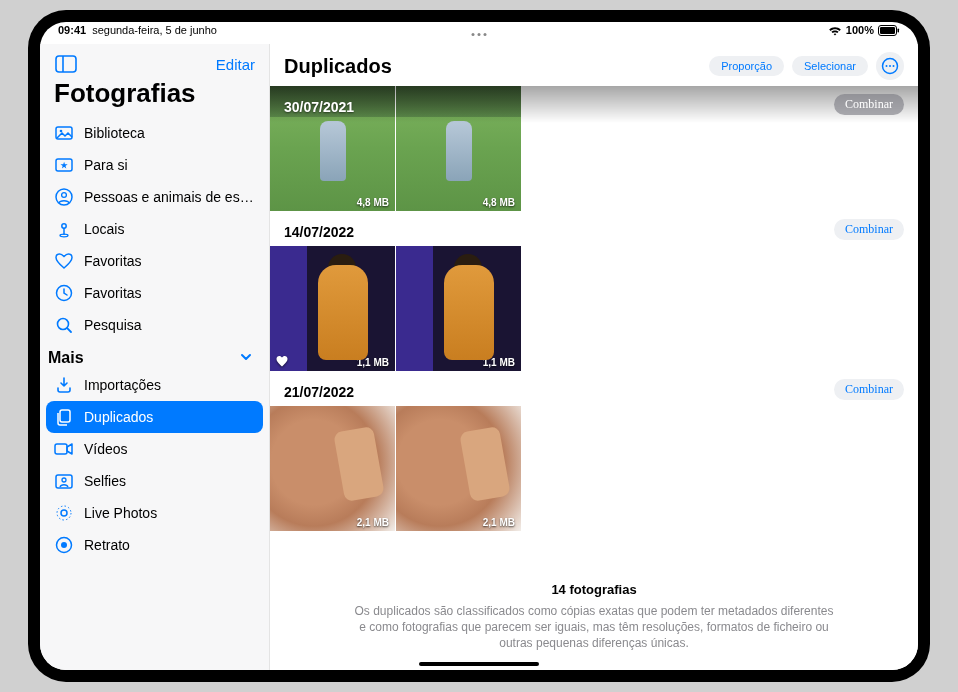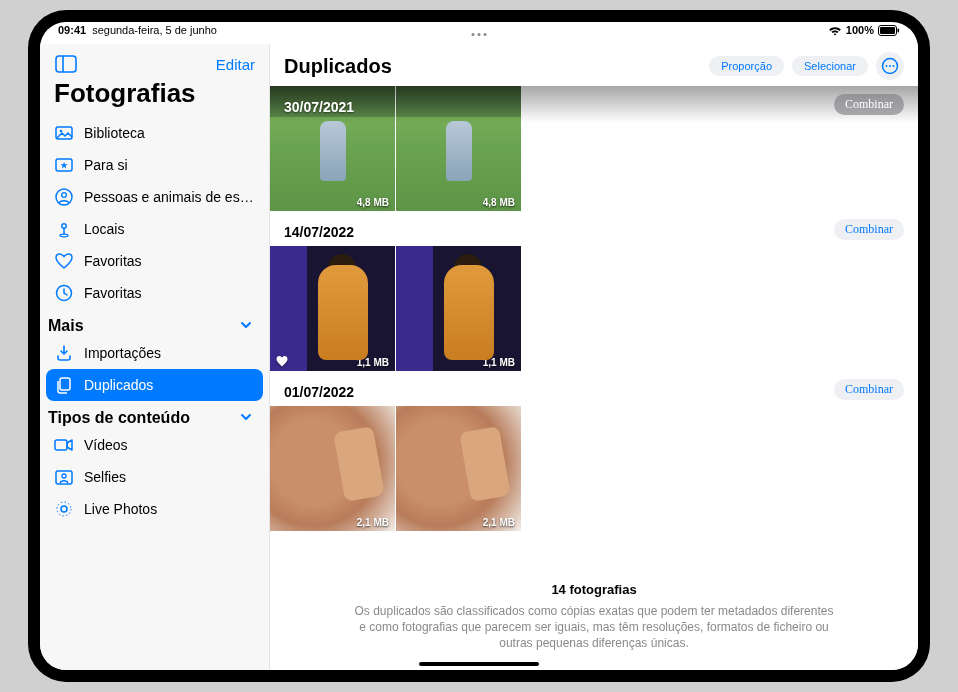--- a/index.html
+++ b/index.html
@@ -282,20 +282,29 @@
           </div>
           <div class="nav-item">
             <span class="icon">
                 <svg width="18" height="18" viewBox="0 0 18 18">
                   <circle cx="9" cy="9" r="7.5" fill="none" stroke="currentColor" stroke-width="1.5"></circle>
                   <path d="M9 5 V9 L12 11" fill="none" stroke="currentColor" stroke-width="1.5" stroke-linecap="round"></path>
                 </svg>
               </span>
             <span>Favoritas</span>
           </div>
+          <div class="nav-item">
+            <span class="icon">
+                <svg width="18" height="18" viewBox="0 0 18 18">
+                  <circle cx="8" cy="8" r="5.5" fill="none" stroke="currentColor" stroke-width="1.6"></circle>
+                  <line x1="12.2" y1="12.2" x2="16" y2="16" stroke="currentColor" stroke-width="1.8" stroke-linecap="round"></line>
+                </svg>
+              </span>
+            <span>Pesquisa</span>
+          </div>
         </div>
 
         <div class="section-header">
           <span>Mais</span>
           <span class="chevron">
               <svg width="14" height="14" viewBox="0 0 14 14">
                 <path d="M3 5 L7 9 L11 5" fill="none" stroke="#007aff" stroke-width="2" stroke-linecap="round" stroke-linejoin="round"></path>
               </svg>
             </span>
         </div>
@@ -313,28 +322,20 @@
             <span class="icon">
                 <svg width="18" height="18" viewBox="0 0 18 18">
                   <rect x="5" y="2" width="10" height="12" rx="2" fill="none" stroke="currentColor" stroke-width="1.5"></rect>
                   <path d="M3 5 V15 C3 16 4 17 5 17 H12" fill="none" stroke="currentColor" stroke-width="1.5"></path>
                 </svg>
               </span>
             <span>Duplicados</span>
           </div>
         </div>
 
-        <div class="section-header">
-          <span>Tipos de conteúdo</span>
-          <span class="chevron">
-              <svg width="14" height="14" viewBox="0 0 14 14">
-                <path d="M3 5 L7 9 L11 5" fill="none" stroke="#007aff" stroke-width="2" stroke-linecap="round" stroke-linejoin="round"></path>
-              </svg>
-            </span>
-        </div>
         <div class="nav-list">
           <div class="nav-item">
             <span class="icon">
                 <svg width="20" height="14" viewBox="0 0 20 14">
                   <rect x="1" y="2" width="12" height="10" rx="2" fill="none" stroke="currentColor" stroke-width="1.5"></rect>
                   <path d="M13 5 L18 2 V12 L13 9 Z" fill="none" stroke="currentColor" stroke-width="1.5" stroke-linejoin="round"></path>
                 </svg>
               </span>
             <span>Vídeos</span>
           </div>
@@ -349,20 +350,29 @@
             <span>Selfies</span>
           </div>
           <div class="nav-item">
             <span class="icon">
                 <svg width="18" height="18" viewBox="0 0 18 18">
                   <circle cx="9" cy="9" r="3" fill="none" stroke="currentColor" stroke-width="1.5"></circle>
                   <circle cx="9" cy="9" r="7" fill="none" stroke="currentColor" stroke-width="1" stroke-dasharray="1.5 2.2"></circle>
                 </svg>
               </span>
             <span>Live Photos</span>
+          </div>
+          <div class="nav-item">
+            <span class="icon">
+                <svg width="18" height="18" viewBox="0 0 18 18">
+                  <circle cx="9" cy="9" r="7.5" fill="none" stroke="currentColor" stroke-width="1.5"></circle>
+                  <circle cx="9" cy="9" r="3" fill="currentColor"></circle>
+                </svg>
+              </span>
+            <span>Retrato</span>
           </div>
         </div>
       </aside>
 
       <main class="main">
         <div class="main-header">
           <div class="main-title">Duplicados</div>
           <div class="pill">Proporção</div>
           <div class="pill">Selecionar</div>
           <div class="more-btn">
@@ -407,21 +417,21 @@
                 <span class="size-label">1,1 MB</span>
               </div>
               <div class="thumb p-night">
                 <span class="size-label">1,1 MB</span>
               </div>
             </div>
           </div>
 
           <div class="group">
             <div class="group-header">
-              <span class="group-date">01/07/2022</span>
+              <span class="group-date">21/07/2022</span>
               <span class="merge-pill">Combinar</span>
             </div>
             <div class="thumbs">
               <div class="thumb p-face">
                 <span class="size-label">2,1 MB</span>
               </div>
               <div class="thumb p-face">
                 <span class="size-label">2,1 MB</span>
               </div>
             </div>

